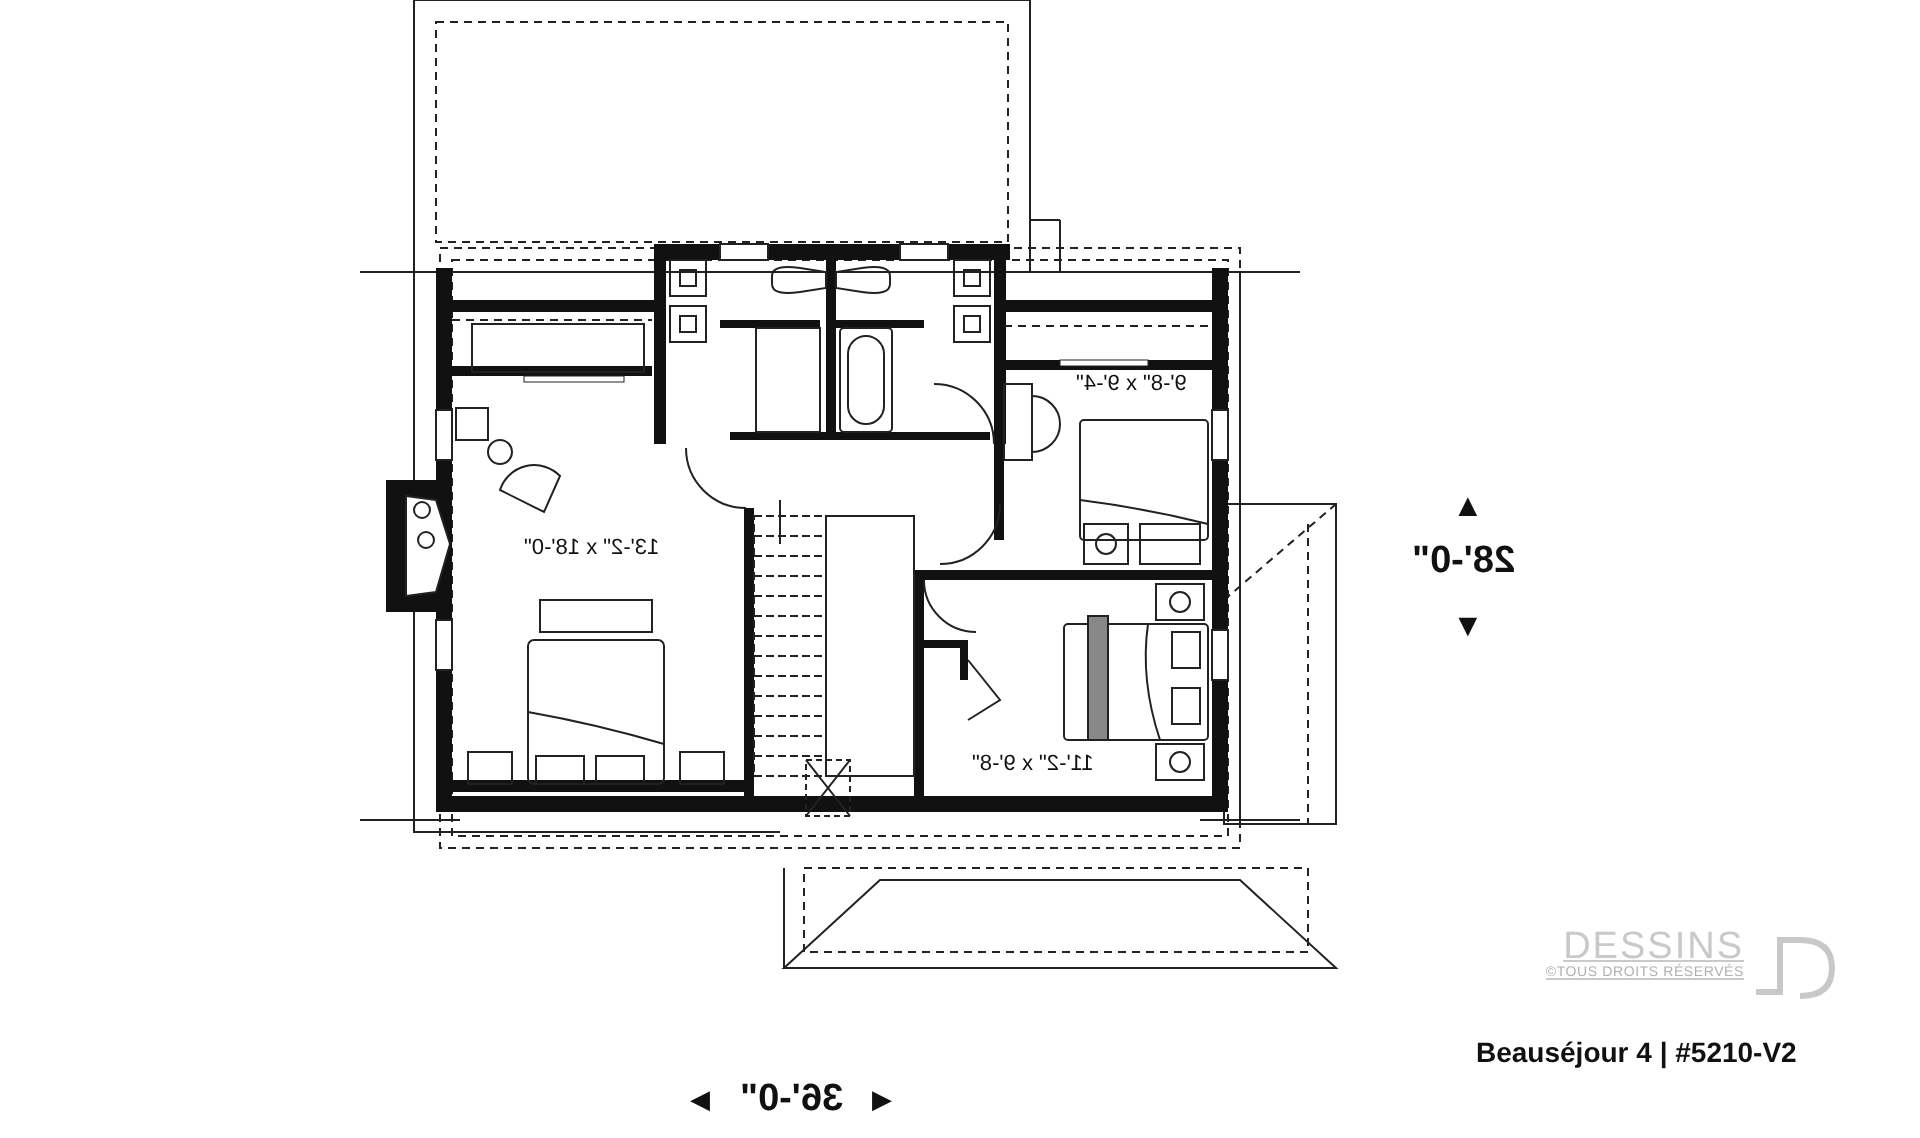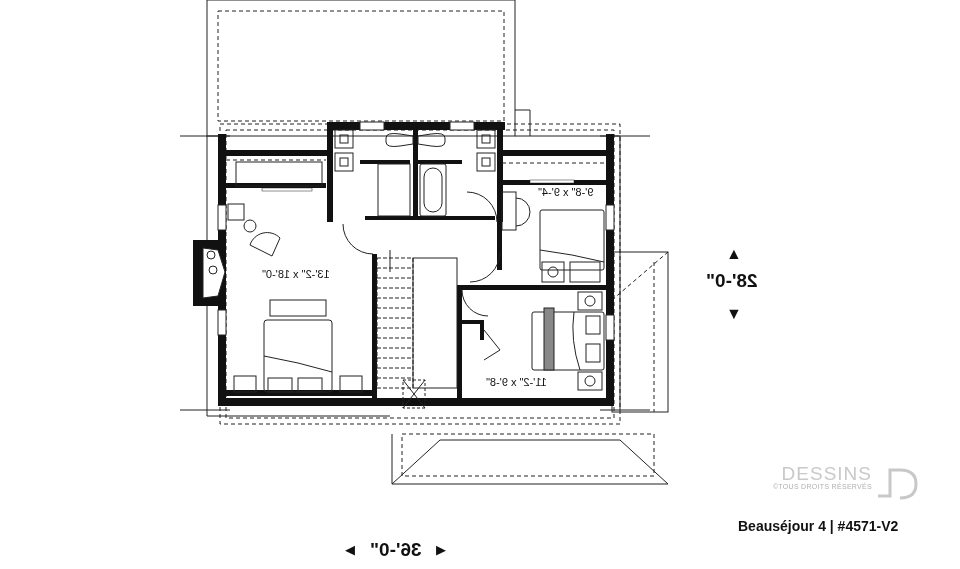--- a/index.html
+++ b/index.html
@@ -2,21 +2,21 @@
 <html><head>
 <meta charset="utf-8">
 <style>
   html,body{margin:0;padding:0;background:#fff;}
   body{width:960px;height:569px;position:relative;overflow:hidden;font-family:"Liberation Sans",sans-serif;}
   #plan{position:absolute;left:0;top:0;}
   .mirror{position:absolute;transform:scaleX(-1);color:#111;white-space:nowrap;}
   .room-label{font-size:11px;}
   .dim{font-weight:bold;font-size:19px;}
   .arrow{position:absolute;color:#111;font-size:16px;line-height:16px;}
-  .logo{position:absolute;color:#c9c9c9;text-align:right;}
+  .logo{position:absolute;color:#c9c9c9;text-align:right;text-decoration:underline;}
   .logo .l1{font-size:19px;letter-spacing:1px;line-height:18px;}
   .logo .l2{font-size:19px;letter-spacing:0px;line-height:18px;color:#bdbdbd;}
   .logo .l3{font-size:7px;color:#b0b0b0;letter-spacing:0.3px;}
   .caption{position:absolute;font-size:14px;color:#111;font-weight:bold;text-shadow:0 0 1px #fff;}
 </style>
 </head>
 <body>
 
 <svg id="plan" width="960" height="569" viewBox="0 0 960 569" xmlns="http://www.w3.org/2000/svg">
   <g fill="none" stroke="#222" stroke-width="1">
@@ -186,13 +186,13 @@
 <div class="mirror dim" style="left:370px;top:539px;">36'-0"</div>
 <div class="arrow" style="left:436px;top:542px;font-size:13px;">▶</div>
 
 <div class="logo" style="left:742px;top:465px;width:130px;">
   <div class="l1">DESSINS</div>
   <div class="l3">©TOUS DROITS RÉSERVÉS</div>
 </div>
 <svg style="position:absolute;left:874px;top:464px;" width="46" height="40" viewBox="0 0 46 40">
   <path d="M4,32 L16,32 L16,6 L26,6 Q42,6 42,20 Q42,34 26,34" fill="none" stroke="#c8c8c8" stroke-width="3"></path>
 </svg>
-<div class="caption" style="left:738px;top:518px;">Beauséjour 4 | #4571-V2</div>
+<div class="caption" style="left:738px;top:518px;">Beauséjour 4 | #5210-V2</div>
 
 </body></html>

